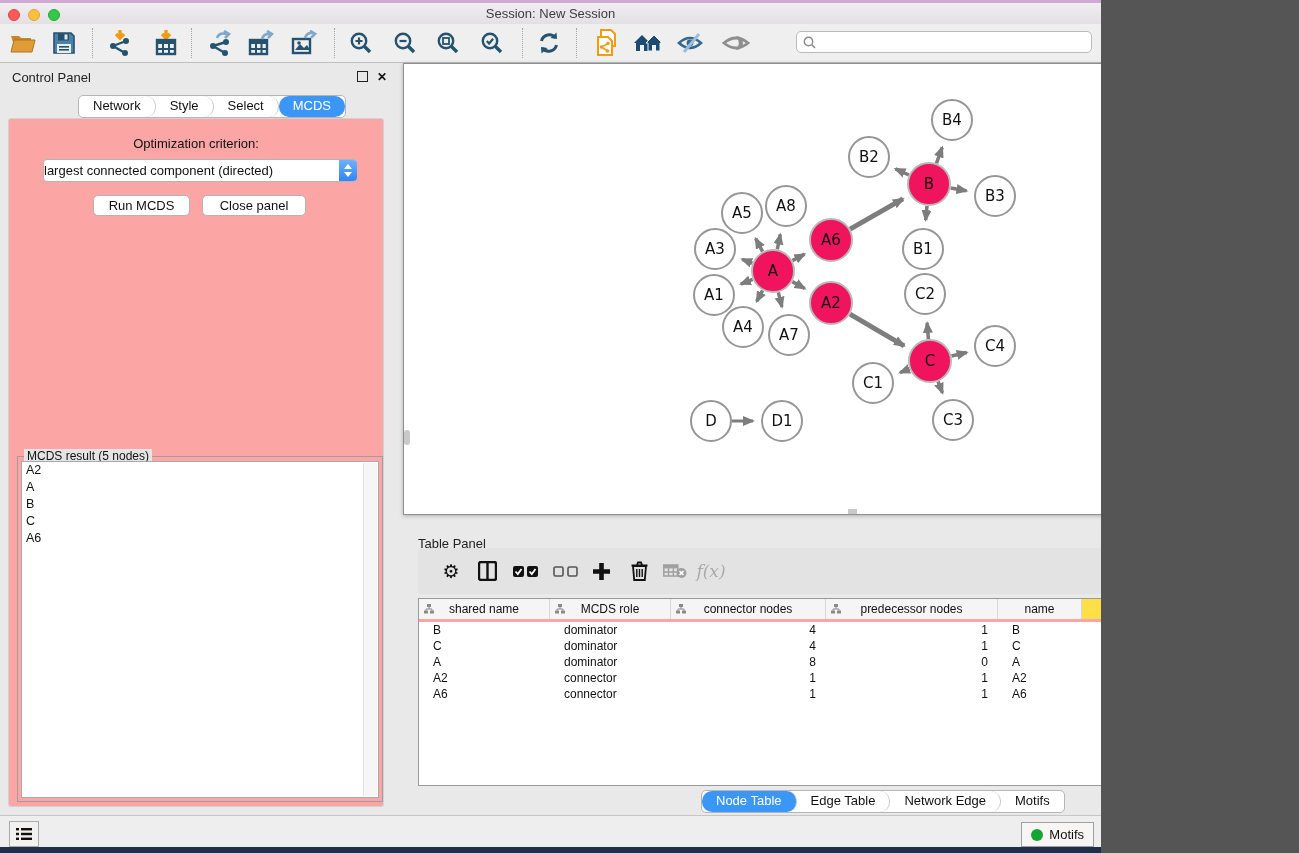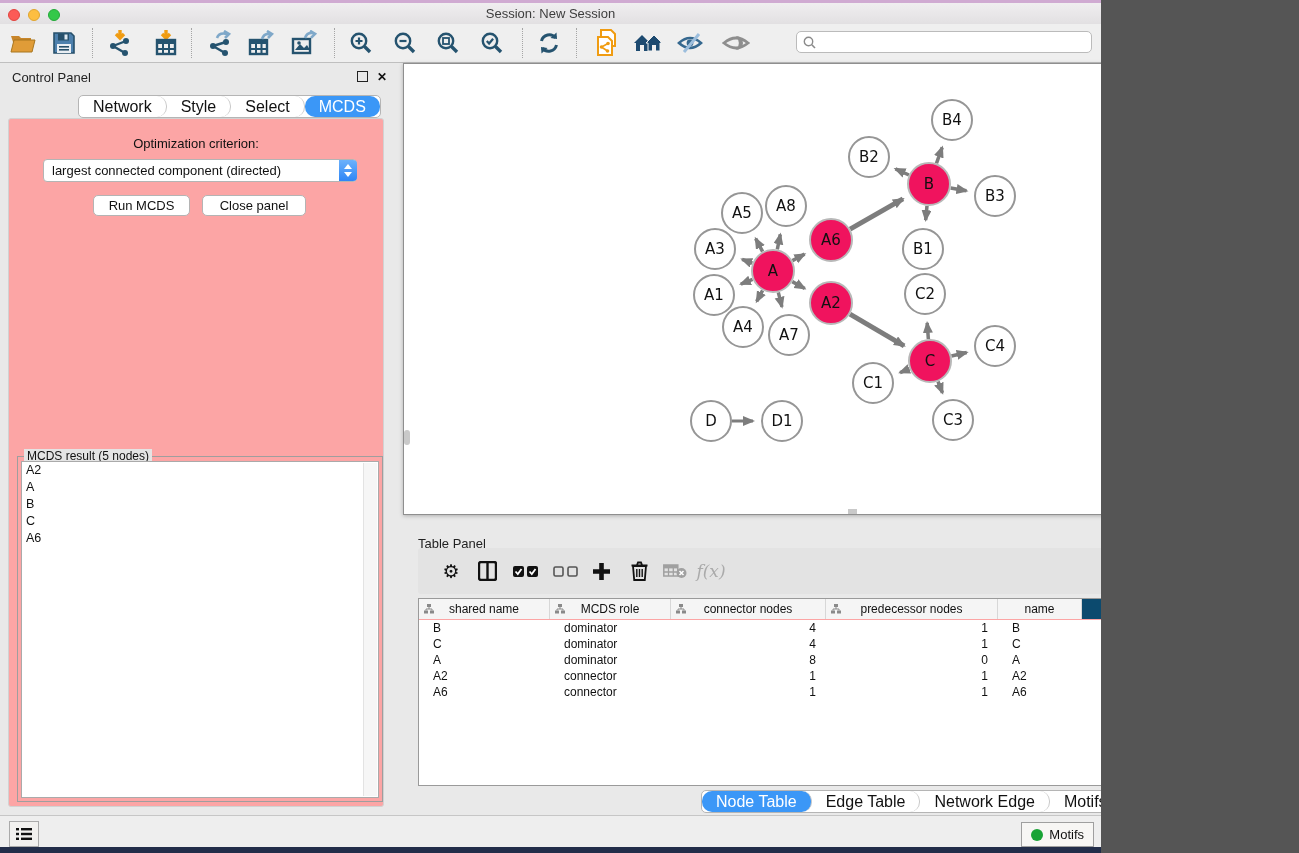--- a/index.html
+++ b/index.html
@@ -25,30 +25,30 @@
   .searchbox{position:absolute;right:9px;top:7px;width:296px;height:22px;background:#fff;border:1px solid #bbb;
     border-radius:5px;display:flex;align-items:center;padding:0 6px;box-sizing:border-box;}
   .searchbox input{border:none;outline:none;flex:1;font-size:12px;margin-left:5px;background:transparent;font-family:"Liberation Sans",sans-serif;}
   
   .cpanel{position:absolute;left:0;top:62px;width:392px;height:753px;}
   .panel-head{position:absolute;top:8px;left:12px;font-size:13px;color:#222;}
   .panel-ctl{position:absolute;top:9px;display:flex;gap:9px;align-items:center;}
   .float-box{width:9px;height:9px;border:1.5px solid #222;display:inline-block;cursor:pointer;}
   .close-x{font-size:12px;font-weight:bold;color:#111;cursor:pointer;line-height:10px;}
   .seg{display:flex;border:1px solid #b5b5b5;border-radius:5px;overflow:hidden;background:#fff;height:21px;}
-  .seg .segitem{font-size:16px;color:#111;padding:2px 14px 0;border-right:1px solid #c9c9c9;cursor:pointer;white-space:nowrap;border-radius:10px;}
+  .seg .segitem{font-size:13px;color:#111;padding:2px 14px 0;border-right:1px solid #c9c9c9;cursor:pointer;white-space:nowrap;border-radius:10px;}
   .seg .segitem:last-child{border-right:none;}
   .seg .segitem.active{background:#3b97f7;color:#fff;}
   .cp-tabs{position:absolute;left:78px;top:33px;}
   .cp-content{position:absolute;left:8px;top:56px;width:374px;height:687px;background:#fca5a5;
     border:1px solid #d2d2d2;border-radius:3px;}
   .opt-label{position:absolute;left:0;right:0;top:17px;text-align:center;font-size:13px;color:#111;}
   .dropdown{position:absolute;left:34px;top:40px;width:312px;height:21px;background:#fff;border:1px solid #b4b4b4;
     border-radius:4px;display:flex;align-items:center;cursor:pointer;}
-  .dropdown .val{flex:1;font-size:13px;padding-left:8px;color:#111;white-space:nowrap;overflow:hidden;}
+  .dropdown .val{flex:1;font-size:13px;padding-left:0;color:#111;white-space:nowrap;overflow:hidden;}
   .stepper{width:18px;height:21px;margin:-1px -1px -1px 0;background:linear-gradient(#6cb1fb,#2f86f6);
     border-radius:0 4px 4px 0;position:relative;}
   .stepper i{position:absolute;left:5px;width:0;height:0;border-left:4px solid transparent;border-right:4px solid transparent;}
   .stepper .up{top:4px;border-bottom:5px solid #fff;}
   .stepper .dn{bottom:4px;border-top:5px solid #fff;}
   .btn{position:absolute;height:21px;background:#fff;border:1px solid #b4b4b4;border-radius:5px;
     font-size:13px;color:#111;display:flex;align-items:center;justify-content:center;cursor:pointer;padding:0 12px;box-sizing:border-box;}
   .fieldset{position:absolute;left:8px;top:337px;width:364px;height:344px;border:1px solid #9e9e9e;}
   .fieldset .legend{position:absolute;top:-8px;left:6px;background:#e4e4e4;padding:0 3px;font-size:12px;color:#111;}
   .mcds-list{position:absolute;left:3px;top:4px;right:3px;bottom:3px;background:#fff;border:1px solid #aaa;overflow:hidden;}
@@ -66,21 +66,21 @@
   .grip{position:absolute;right:1px;bottom:1px;width:10px;height:10px;
     background:repeating-linear-gradient(135deg,#bbb 0 1px,transparent 1px 4px);}
   .graph-label{font-family:"DejaVu Sans",sans-serif;}
   
   .tpanel{position:absolute;left:403px;top:520px;width:896px;height:295px;}
   .tp-toolbar{position:absolute;left:15px;top:28px;width:872px;height:46px;background:#e3e3e3;border-radius:3px;}
   .tp-toolbar .ic{position:absolute;top:0;height:46px;display:flex;align-items:center;justify-content:center;width:34px;cursor:pointer;}
   .fx{font-family:"DejaVu Serif",serif;font-style:italic;font-size:17px;color:#aaa;}
   .gear{font-family:"DejaVu Sans",sans-serif;font-size:19px;color:#111;line-height:1;}
   .ttable{position:absolute;left:15px;top:78px;width:872px;height:188px;background:#fff;border:1px solid #9a9a9a;box-sizing:border-box;}
-  .thead{display:flex;height:20px;border-bottom:1px solid #fca5a5;background:#0c4a6e;}
+  .thead{display:flex;height:20px;border-bottom:3px solid #fca5a5;background:#fde047;}
   .th{position:relative;background:#f5f5f5;border-right:1px solid #d7d7d7;font-size:12px;color:#111;
     display:flex;align-items:center;justify-content:center;box-sizing:border-box;}
   .th .hicon{position:absolute;left:5px;top:5px;}
   .trow{display:flex;height:16px;align-items:center;}
   .td{font-size:12px;color:#111;box-sizing:border-box;white-space:nowrap;overflow:hidden;}
   .bt-tabs{position:absolute;left:258px;top:270px;margin-left:40px;}
   
   .statusbar{position:absolute;left:0;top:815px;width:100%;height:32px;background:#eeeeee;border-top:1px solid #c6c6c6;}
   .listbtn{position:absolute;left:9px;top:5px;width:28px;height:24px;background:#f2f1ef;border:1px solid #aaa;
     display:flex;align-items:center;justify-content:center;cursor:pointer;}

